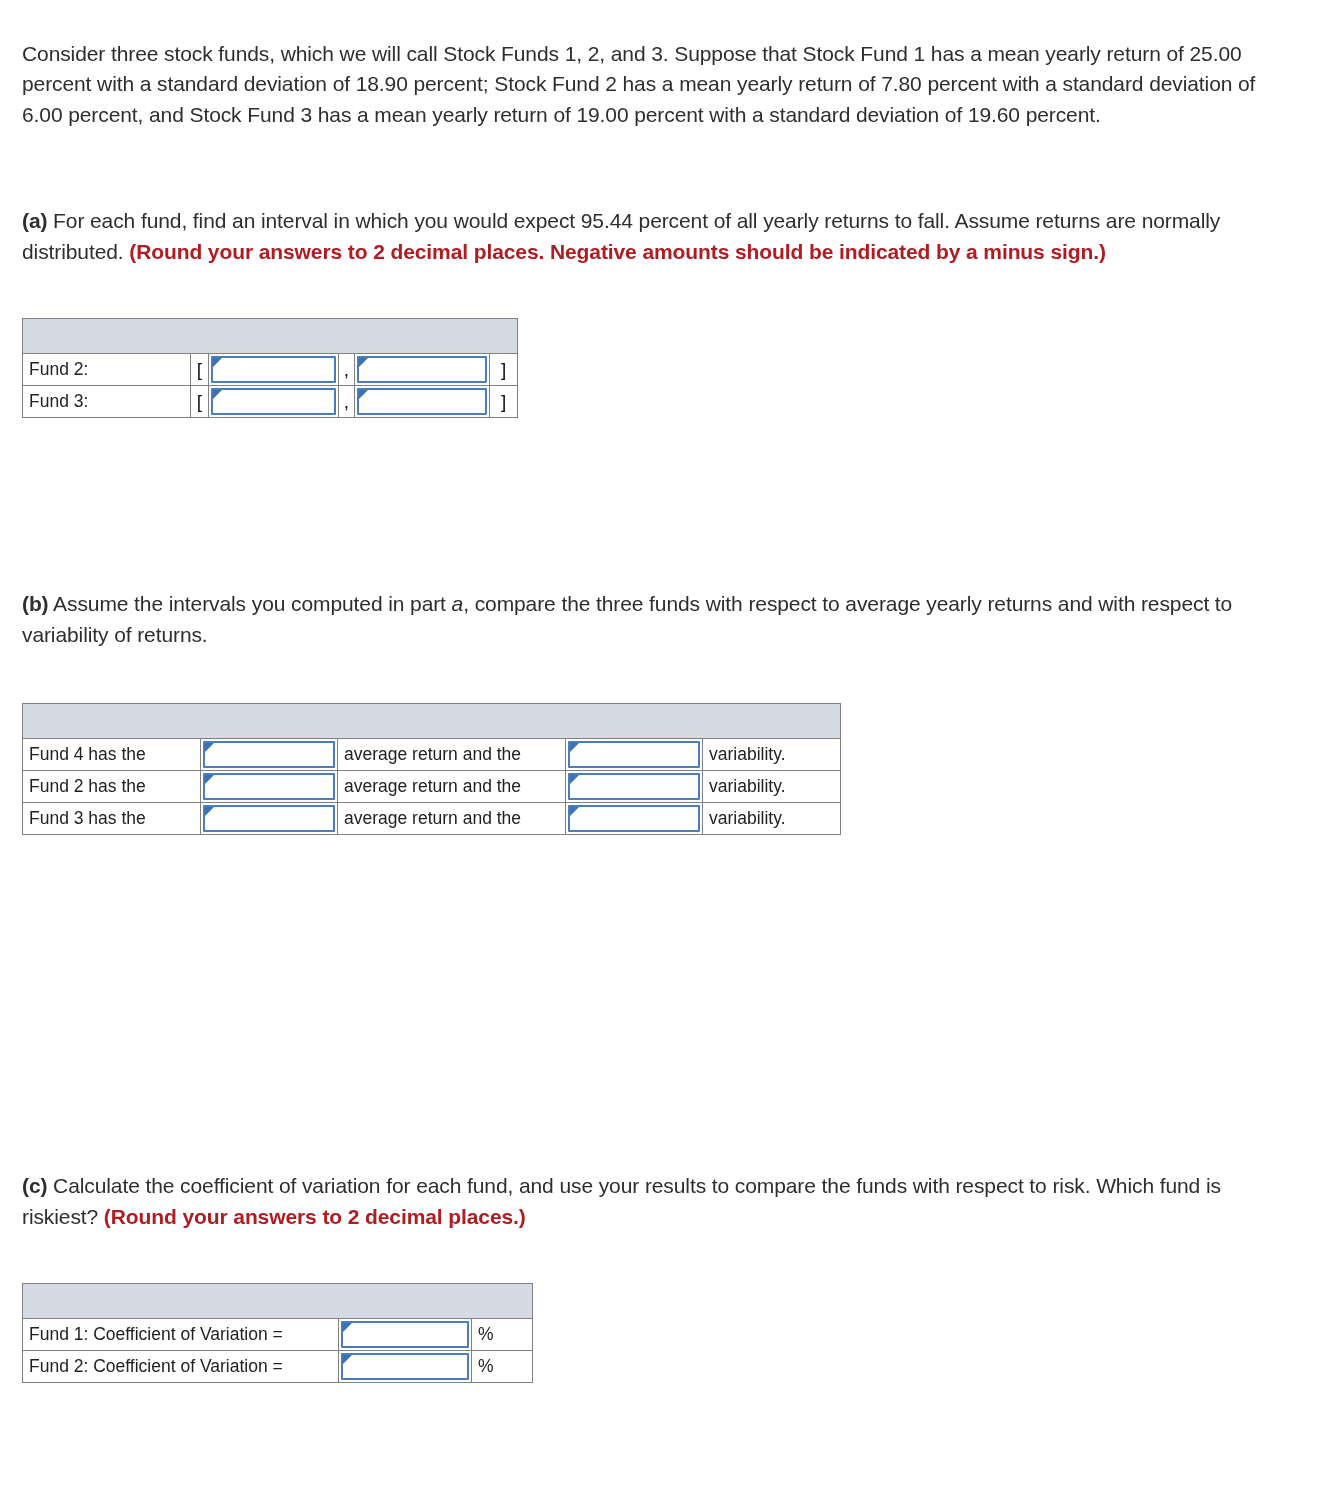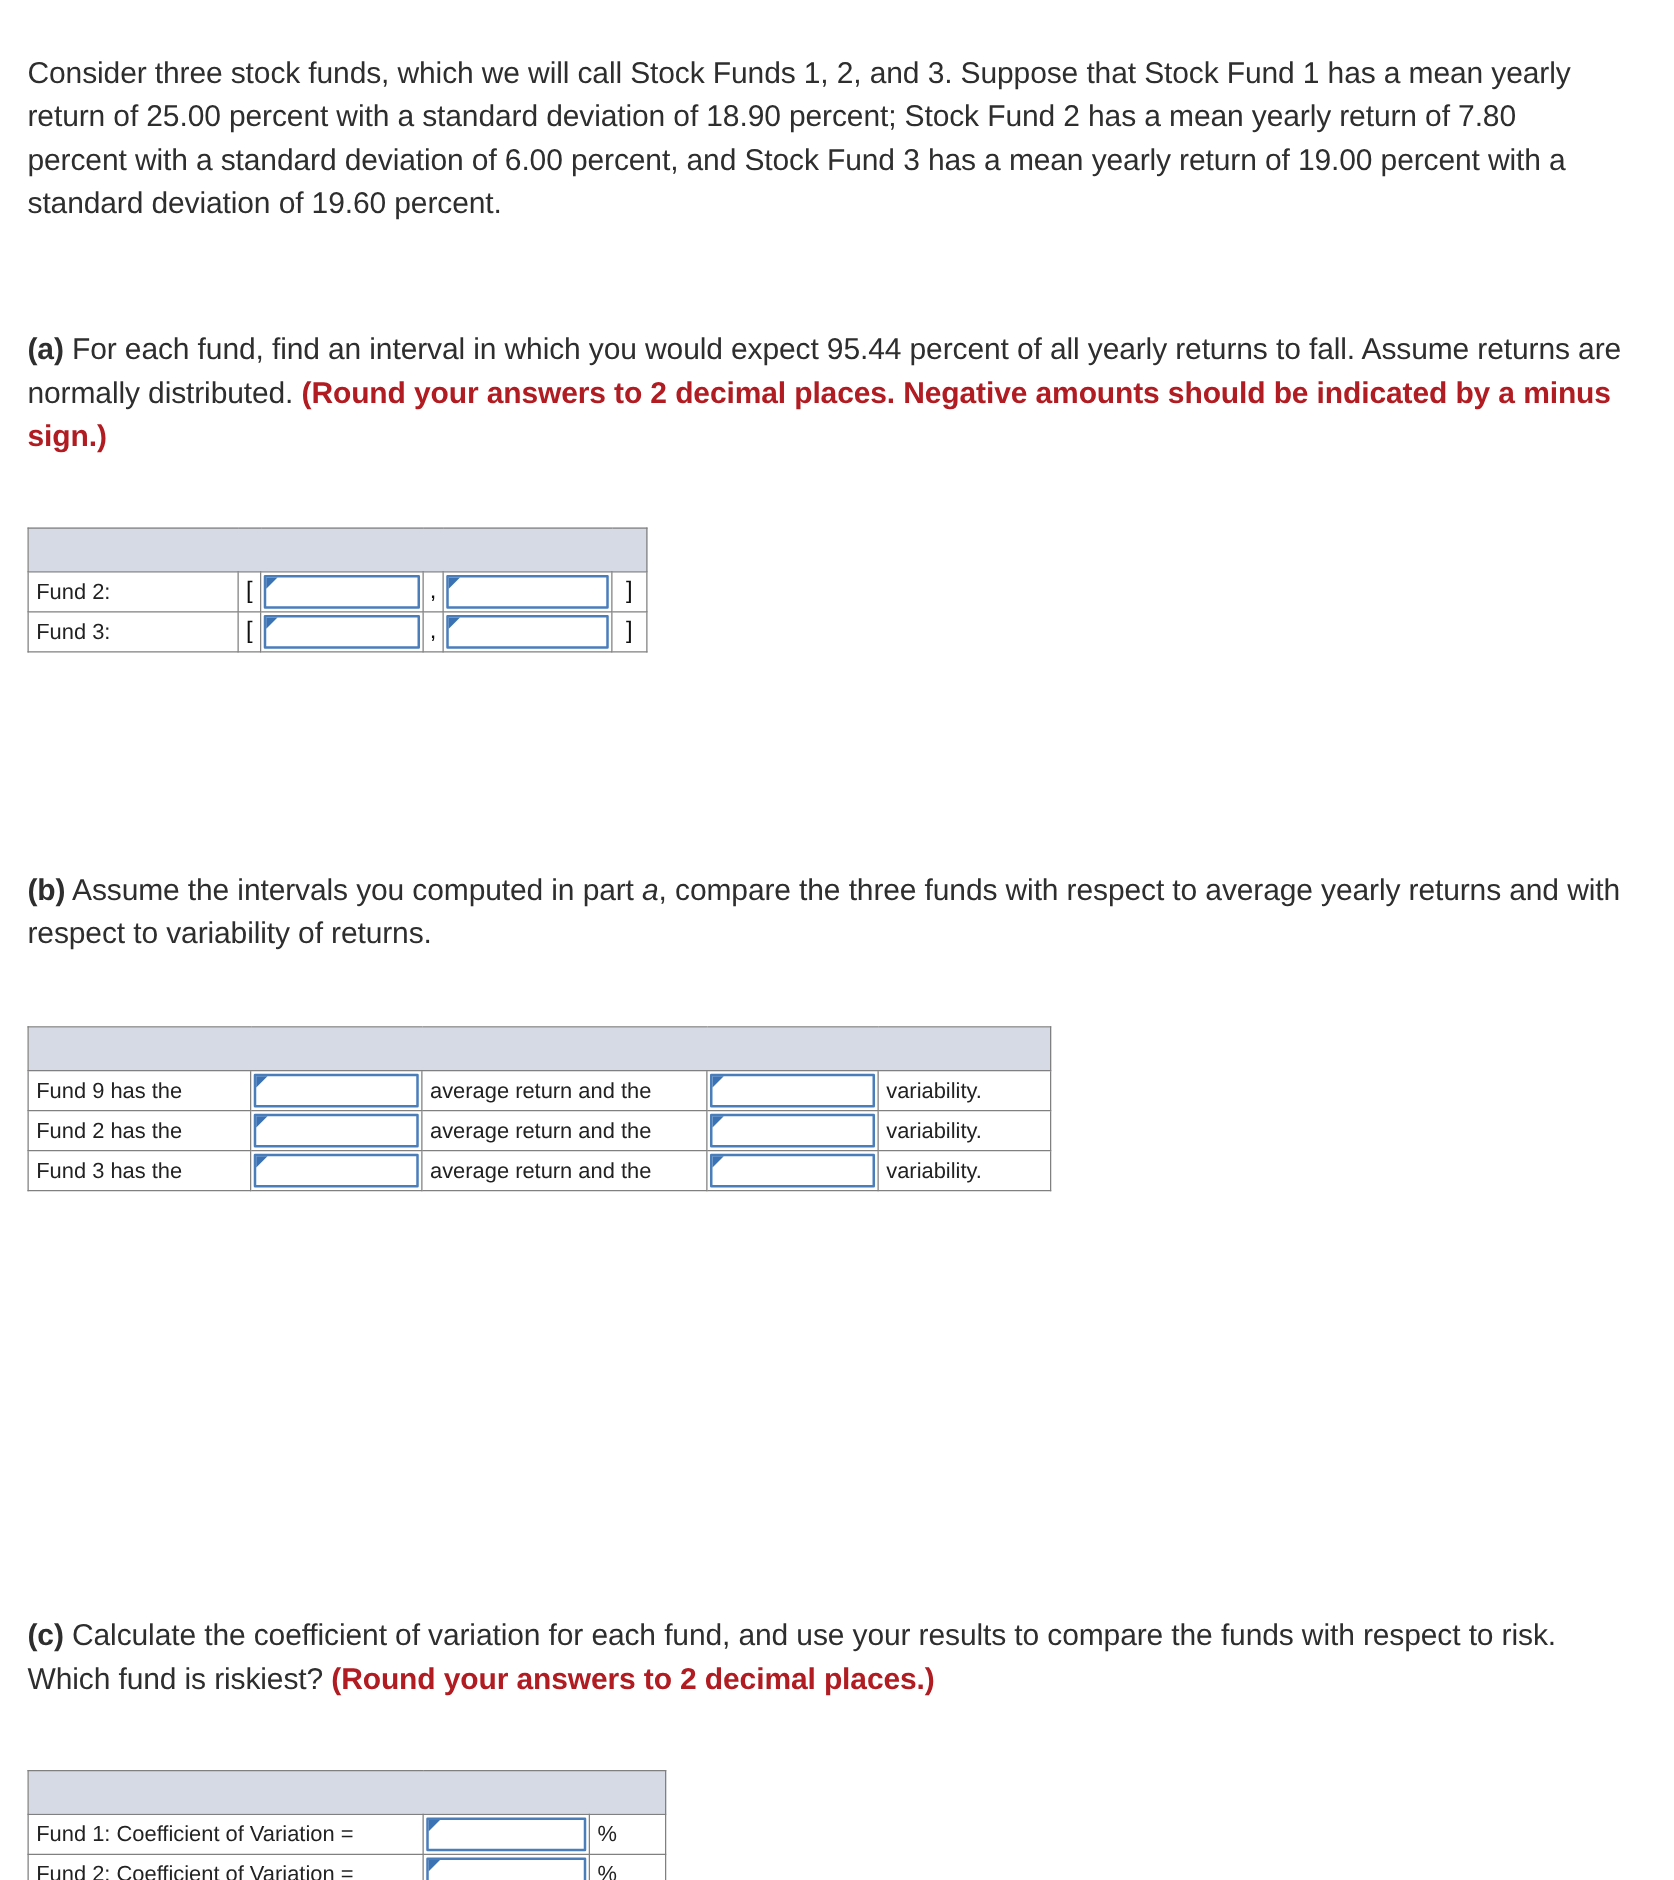--- a/index.html
+++ b/index.html
@@ -17,21 +17,21 @@
   }
 
   .page {
     padding: 18px 24px 0 22px;
     box-sizing: border-box;
     width: 1339px;
   }
 
   
   .prose {
-    font-size: 24px;
+    font-size: 21px;
     line-height: 1.45;
     color: #2e2e2e;
     max-width: 1275px;
     letter-spacing: -0.1px;
   }
   .prose b, .lbl {
     font-weight: bold;
   }
   .red {
     color: #b01c21;
@@ -183,21 +183,21 @@
       <col style="width:228px">
       <col style="width:137px">
       <col style="width:138px">
     </colgroup>
     <tbody>
       <tr class="hdr">
         <td colspan="5"></td>
       </tr>
       <tr>
         <td>
-            <div class="cell-text">Fund 9 has the</div>
+            <div class="cell-text">Fund 4 has the</div>
           </td>
         <td>
             <span class="ansbox"></span>
           </td>
         <td>
             <div class="cell-text">average return and the</div>
           </td>
         <td>
             <span class="ansbox"></span>
           </td>

